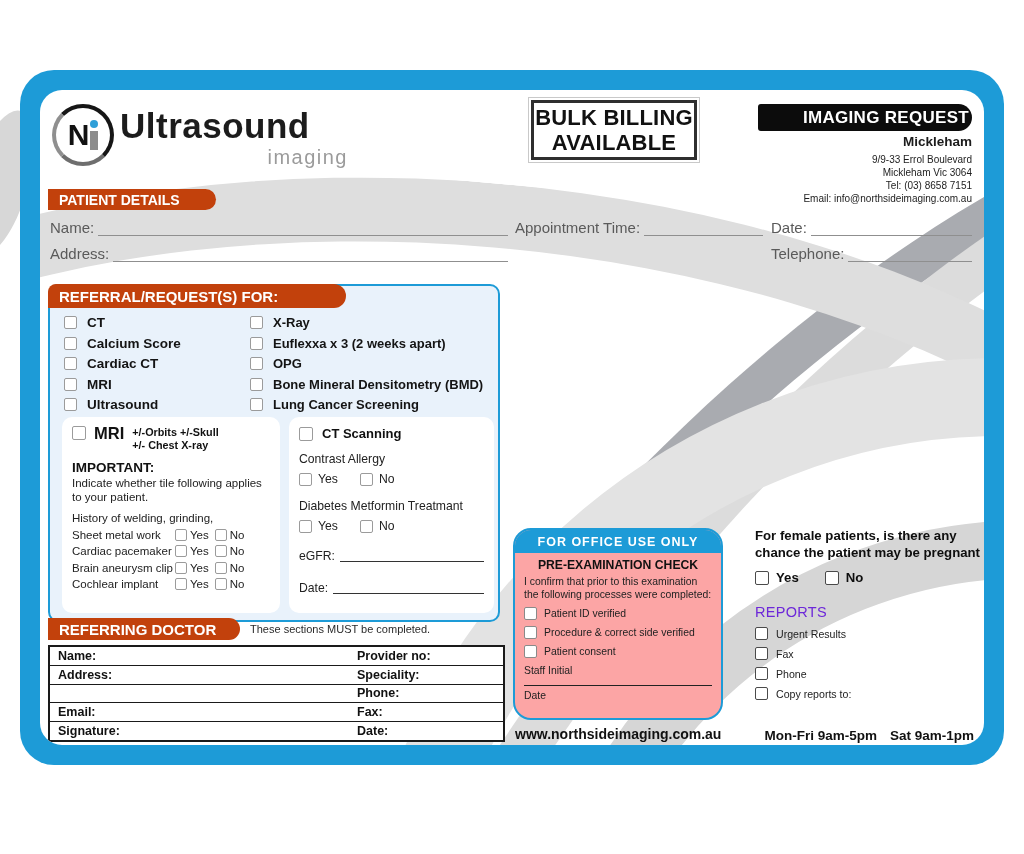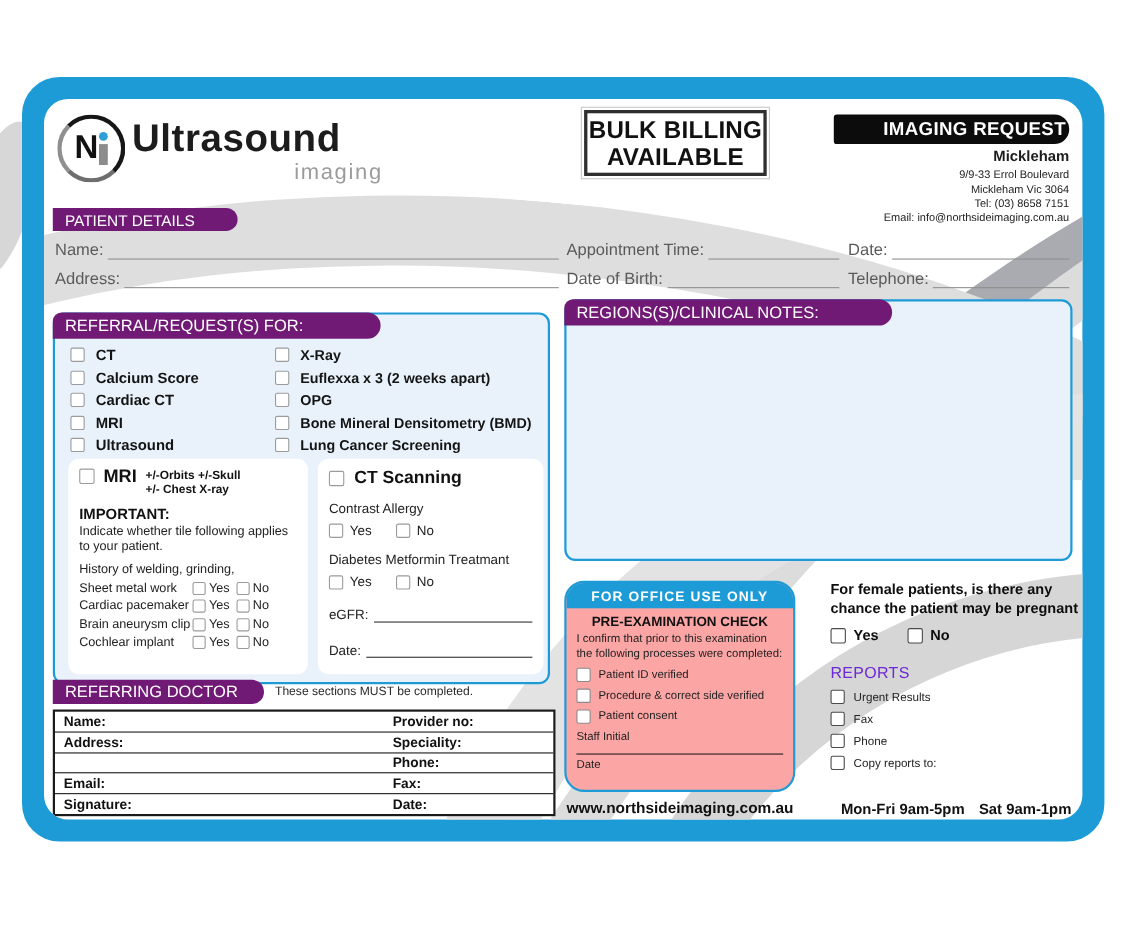--- a/index.html
+++ b/index.html
@@ -48,21 +48,21 @@
               display:flex; flex-direction:column; align-items:center; justify-content:center;margin-left:16px; }
   .bulk-line { font-size:22px; font-weight:bold; color:#111; line-height:25px; letter-spacing:0.2px; }
 
   .imaging-bar { left:718px; top:14px; width:214px; height:27px; background:#0c0c0c; color:#fff;
                  border-radius:3px 14px 14px 3px; font-size:17px; font-weight:bold;
                  display:flex; align-items:center; justify-content:center; letter-spacing:0.3px;padding-left:42px; }
   .location { right:12px; top:44px; text-align:right; color:#1c1c1c; }
   .loc-name { font-size:13.5px; font-weight:bold; margin-bottom:4px; }
   .loc-line { font-size:10px; font-weight:normal; line-height:13px; }
 
-  .pill { background:#701a75; color:#fff; font-weight:normal; border-radius:0 12px 12px 0;
+  .pill { background:#c2410c; color:#fff; font-weight:bold; border-radius:0 12px 12px 0;
           display:flex; align-items:center; padding-left:11px; }
   .patient-pill { left:8px; top:99px; width:168px; height:21px; font-size:14px; }
 
   .field { display:flex; align-items:flex-end; height:20px; }
   .field .lbl { font-size:15px; color:#5a5a5a; white-space:nowrap; }
   .field .line { flex:1; border-bottom:1.5px solid #8f8f8f; margin-left:4px; height:17px; }
 
   .section-box { background:#e9f2fb; border:2px solid #1d9bd7; border-radius:10px; }
   .section-pill { position:absolute; left:-2px; top:-2px; width:298px; height:24px;
                   font-size:15px; border-radius:8px 12px 12px 0; }
@@ -81,26 +81,26 @@
   .mri-title-row { display:flex; align-items:flex-start; gap:8px; }
   .mri-title { font-size:16.5px; font-weight:bold; color:#111; line-height:15px; }
   .mri-sub { font-size:10.8px; font-weight:bold; color:#111; line-height:12.5px; }
   .important { font-size:13.5px; font-weight:bold; color:#111; margin-top:9px; }
   .small-text { font-size:11.5px; color:#222; line-height:13.5px; margin-top:2px; }
   .history { font-size:11.5px; color:#222; margin-top:8px; }
   .mri-row { display:flex; align-items:center; margin-top:4.5px; }
   .mri-row .mlabel { font-size:11.5px; color:#222; width:103px; }
   .mri-row .yn { font-size:11.5px; color:#222; margin:0 6px 0 3px; }
   .ct-title-row { display:flex; align-items:center; gap:9px; }
-  .ct-title { font-size:16px; font-weight:bold; color:#111; }
+  .ct-title { font-size:13px; font-weight:bold; color:#111; }
   .ct-lbl { font-size:12.2px; color:#222; }
   .ct-yn { display:flex; align-items:center; margin-top:6px; }
   .ct-yn .yn { font-size:12.2px; color:#222; margin-left:6px; }
   .ct-yn .gap { width:22px; }
-  .write-row { display:flex; align-items:flex-end; }
+  .write-row { display:flex; align-items:flex-start; }
   .write-row .line { flex:1; border-bottom:1.5px solid #333; margin-left:5px; height:13px; }
 
   .notes-area { position:absolute; inset:24px 6px 6px 6px; }
 
   .office-box { left:473px; top:438px; width:210px; height:192px; background:#fca5a5;
                 border:2px solid #1d9bd7; border-radius:18px; overflow:hidden; }
   .office-header { height:23px; background:#1d9bd7; color:#fff; font-weight:bold; font-size:12.5px;
                    display:flex; align-items:center; justify-content:center; letter-spacing:1px; }
   .office-body { padding:5px 9px 0 9px; }
   .office-title { text-align:center; font-size:12.2px; font-weight:bold; color:#111; }
@@ -190,24 +190,20 @@
           <span class="line"></span>
         </div>
         <div class="abs field" style="left:731px; top:126px; width:201px;">
           <span class="lbl">Date:</span>
           <span class="line"></span>
         </div>
         <div class="abs field" style="left:10px; top:152px; width:458px;">
           <span class="lbl">Address:</span>
           <span class="line"></span>
         </div>
-        <div class="abs field" style="left:475px; top:152px; width:248px;">
-          <span class="lbl">Date of Birth:</span>
-          <span class="line"></span>
-        </div>
         <div class="abs field" style="left:731px; top:152px; width:201px;">
           <span class="lbl">Telephone:</span>
           <span class="line"></span>
         </div>
 
         <div class="abs section-box" style="left:8px; top:182px; width:452px; height:338px;margin-top:12px;">
           <div class="pill section-pill">REFERRAL/REQUEST(S) FOR:</div>
 
           <div class="opt-col" style="left:14px;">
             <div class="opt-row">
@@ -323,24 +319,20 @@
               <span class="ct-lbl">eGFR:</span>
               <span class="line"></span>
             </div>
             <div class="write-row" style="margin-top:18px;">
               <span class="ct-lbl">Date:</span>
               <span class="line"></span>
             </div>
           </div>
         </div>
 
-        <div class="abs section-box" style="left:473px; top:182px; width:462px; height:238px;">
-          <div class="pill section-pill">REGIONS(S)/CLINICAL NOTES:</div>
-          <div class="notes-area"></div>
-        </div>
 
         <div class="abs office-box">
           <div class="office-header">FOR OFFICE USE ONLY</div>
           <div class="office-body">
             <div class="office-title">PRE-EXAMINATION CHECK</div>
             <div class="office-confirm">I confirm that prior to this examination the following processes were completed:</div>
             <div class="office-item">
               <span class="cb"></span>
               <span class="olabel">Patient ID verified</span>
             </div>

